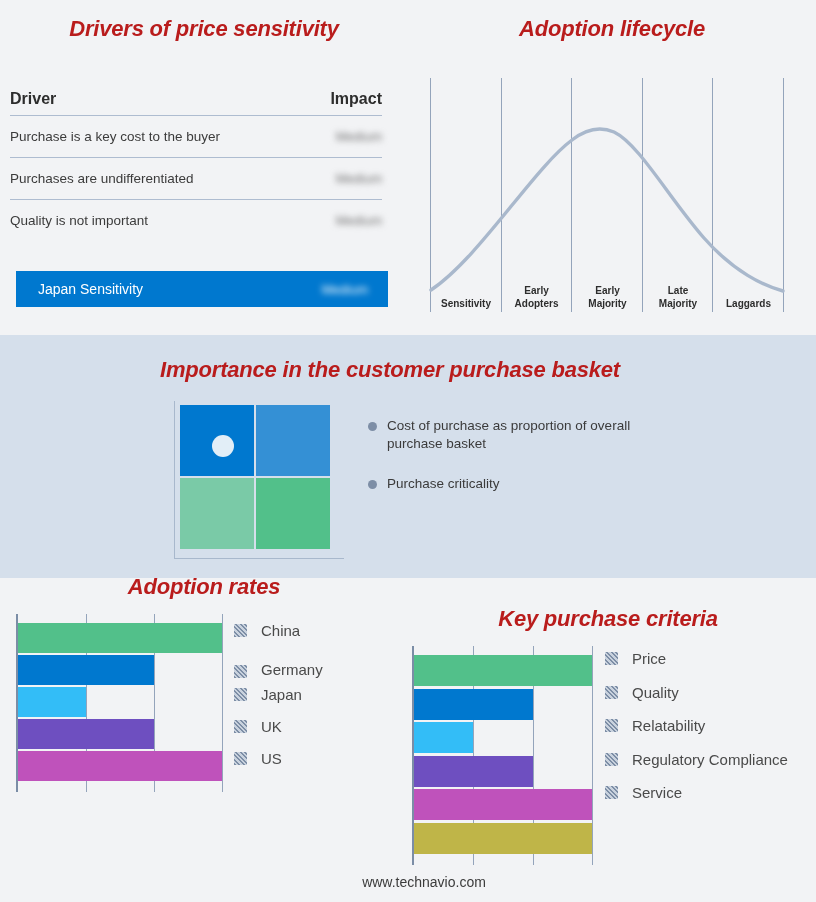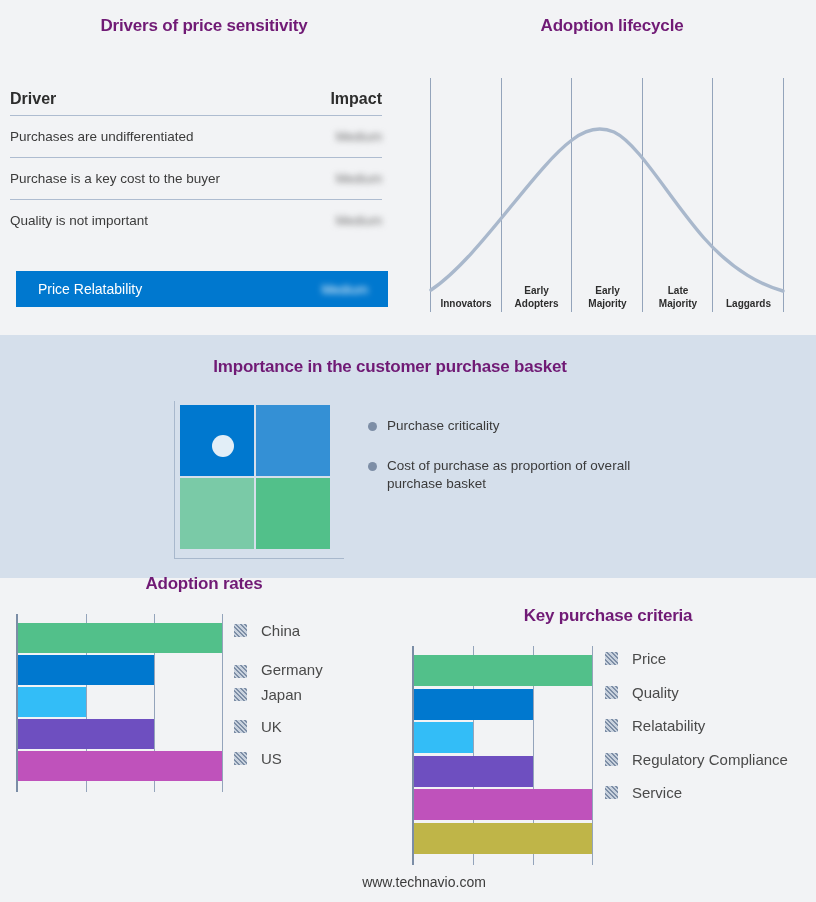--- a/index.html
+++ b/index.html
@@ -12,25 +12,26 @@
     height: 902px;
     position: relative;
     font-family: "Liberation Sans", sans-serif;
     color: #3b3b3b;
     overflow: hidden;
   }
 
   
   .panel { position: absolute; }
   .panel-title {
-    font-size: 17px;
+    font-size: 22px;
     font-weight: bold;
-    color: #701a75;
+    color: #b91c1c;
     text-align: center;
     letter-spacing: -0.2px;
+    font-style: italic;
   }
 
   
   #band-top    { position:absolute; left:0; top:0;    width:816px; height:335px; background:#f2f3f5; }
   #band-middle { position:absolute; left:0; top:335px; width:816px; height:243px; background:#d5dfeb; }
   #band-bottom { position:absolute; left:0; top:578px; width:816px; height:324px; background:#f2f3f5; }
 
   
   #drivers-panel { left:0; top:0; width:408px; height:335px; }
   #drivers-title { position:absolute; left:0; top:16px; width:408px; }
@@ -161,35 +162,35 @@
 <div class="panel" id="drivers-panel">
   <div class="panel-title" id="drivers-title">Drivers of price sensitivity</div>
 
   <div id="drivers-table">
     <div class="dr-head">
       <div class="c1">Driver</div>
       <div class="c2">Impact</div>
     </div>
 
     <div class="dr-row">
+      <div class="c1">Purchase is a key cost to the buyer</div>
+      <div class="c2">Medium</div>
+    </div>
+    <div class="dr-row">
       <div class="c1">Purchases are undifferentiated</div>
-      <div class="c2">Medium</div>
-    </div>
-    <div class="dr-row">
-      <div class="c1">Purchase is a key cost to the buyer</div>
       <div class="c2">Medium</div>
     </div>
     <div class="dr-row">
       <div class="c1">Quality is not important</div>
       <div class="c2">Medium</div>
     </div>
   </div>
 
   <div id="dr-highlight">
-    <div class="c1">Price Relatability</div>
+    <div class="c1">Japan Sensitivity</div>
     <div class="c2">Medium</div>
   </div>
 </div>
 
 <div class="panel" id="lifecycle-panel">
   <div class="panel-title" id="lifecycle-title">Adoption lifecycle</div>
 
   <div id="lifecycle-plot">
     <svg width="376" height="235" viewBox="0 0 376 235">
 
@@ -200,21 +201,21 @@
         <line x1="218.5" y1="0" x2="218.5" y2="234"></line>
         <line x1="288.5" y1="0" x2="288.5" y2="234"></line>
         <line x1="359.5" y1="0" x2="359.5" y2="234"></line>
       </g>
 
       <path d="M 7,212 C 55,180 110,90 148,62 C 162,51 176,48 190,54
                C 215,66 245,120 280,160 C 310,194 340,208 359,213" fill="none" stroke="#a9b8cc" stroke-width="3.4" stroke-linecap="round"></path>
     </svg>
 
     <div class="lc-label" style="left:6px;   width:72px;">
-      <span>Innovators</span>
+      <span>Sensitivity</span>
     </div>
     <div class="lc-label" style="left:77px;  width:71px;">
       <span>Early</span><br>
       <span>Adopters</span>
     </div>
     <div class="lc-label" style="left:148px; width:71px;">
       <span>Early</span><br>
       <span>Majority</span>
     </div>
     <div class="lc-label" style="left:219px; width:70px;">
@@ -238,25 +239,25 @@
       <div id="matrix-dot"></div>
     </div>
     <div class="quad" id="quad-tr"></div>
     <div class="quad" id="quad-bl"></div>
     <div class="quad" id="quad-br"></div>
   </div>
 
   <div id="matrix-legend">
     <div class="ml-item">
       <span class="ml-dot"></span>
-      <span class="ml-text">Purchase criticality</span>
+      <span class="ml-text">Cost of purchase as proportion of overall purchase basket</span>
     </div>
     <div class="ml-item">
       <span class="ml-dot"></span>
-      <span class="ml-text">Cost of purchase as proportion of overall purchase basket</span>
+      <span class="ml-text">Purchase criticality</span>
     </div>
   </div>
 </div>
 
 <div class="panel" id="adoption-panel">
   <div class="panel-title" id="adoption-title">Adoption rates</div>
 
   <div class="bars-plot" id="adoption-plot" style="left:16px; top:68px; width:206px; height:164px;">
       <div class="bar-axis" style="height: 178px;"></div>
       <div class="bar-grid-line" style="left: 70px; height: 178px;"></div>

